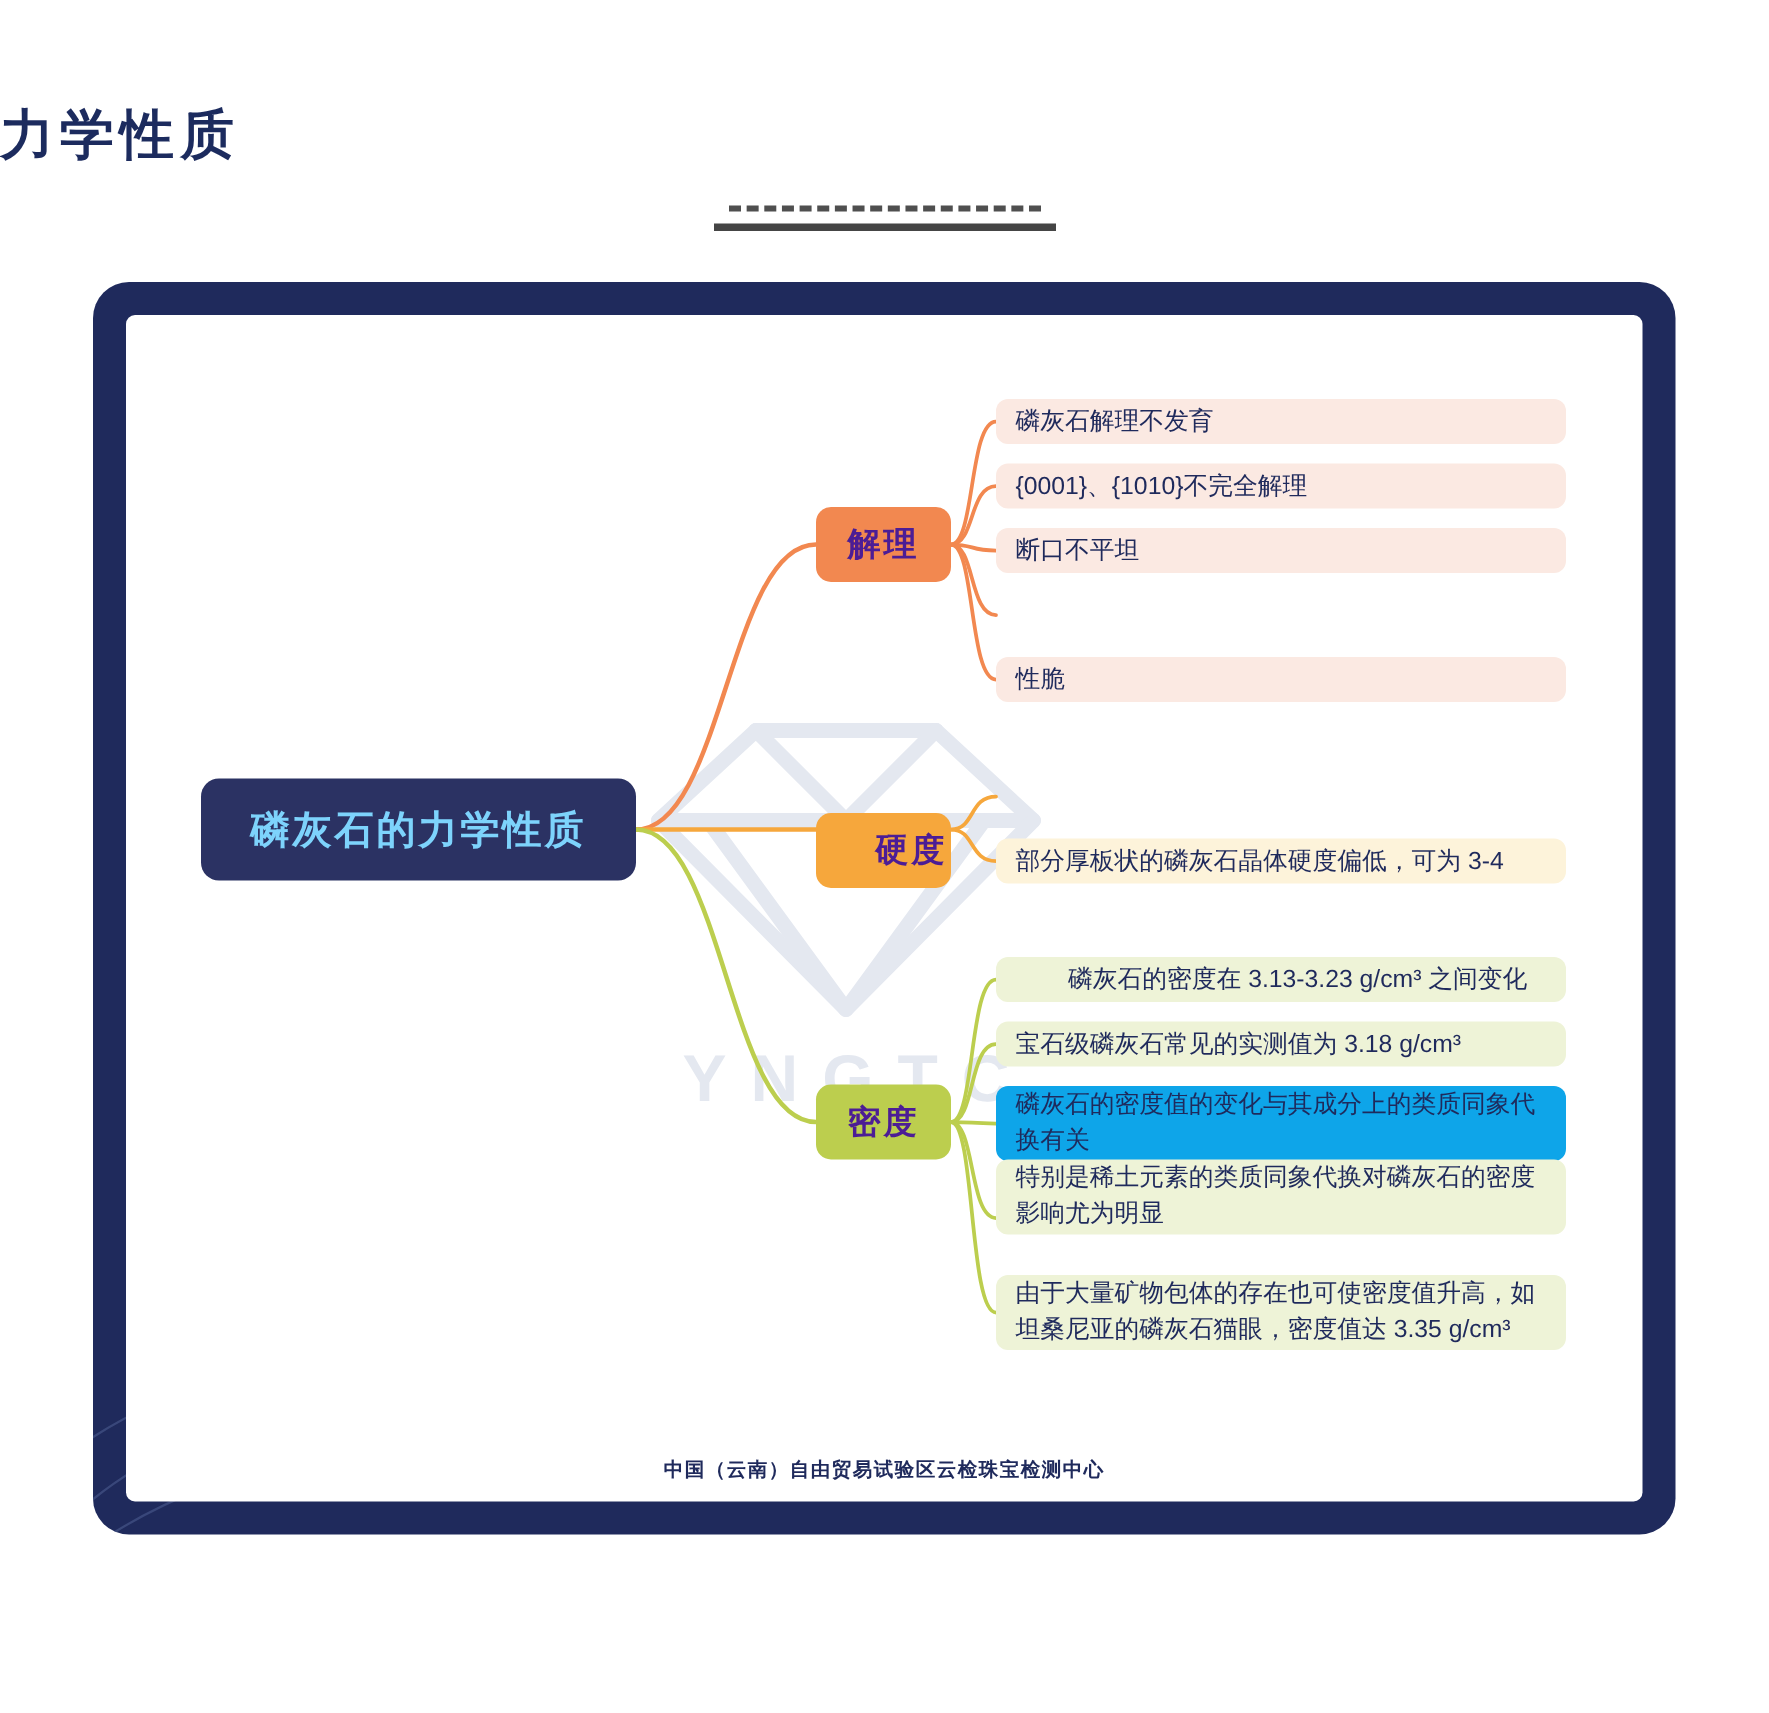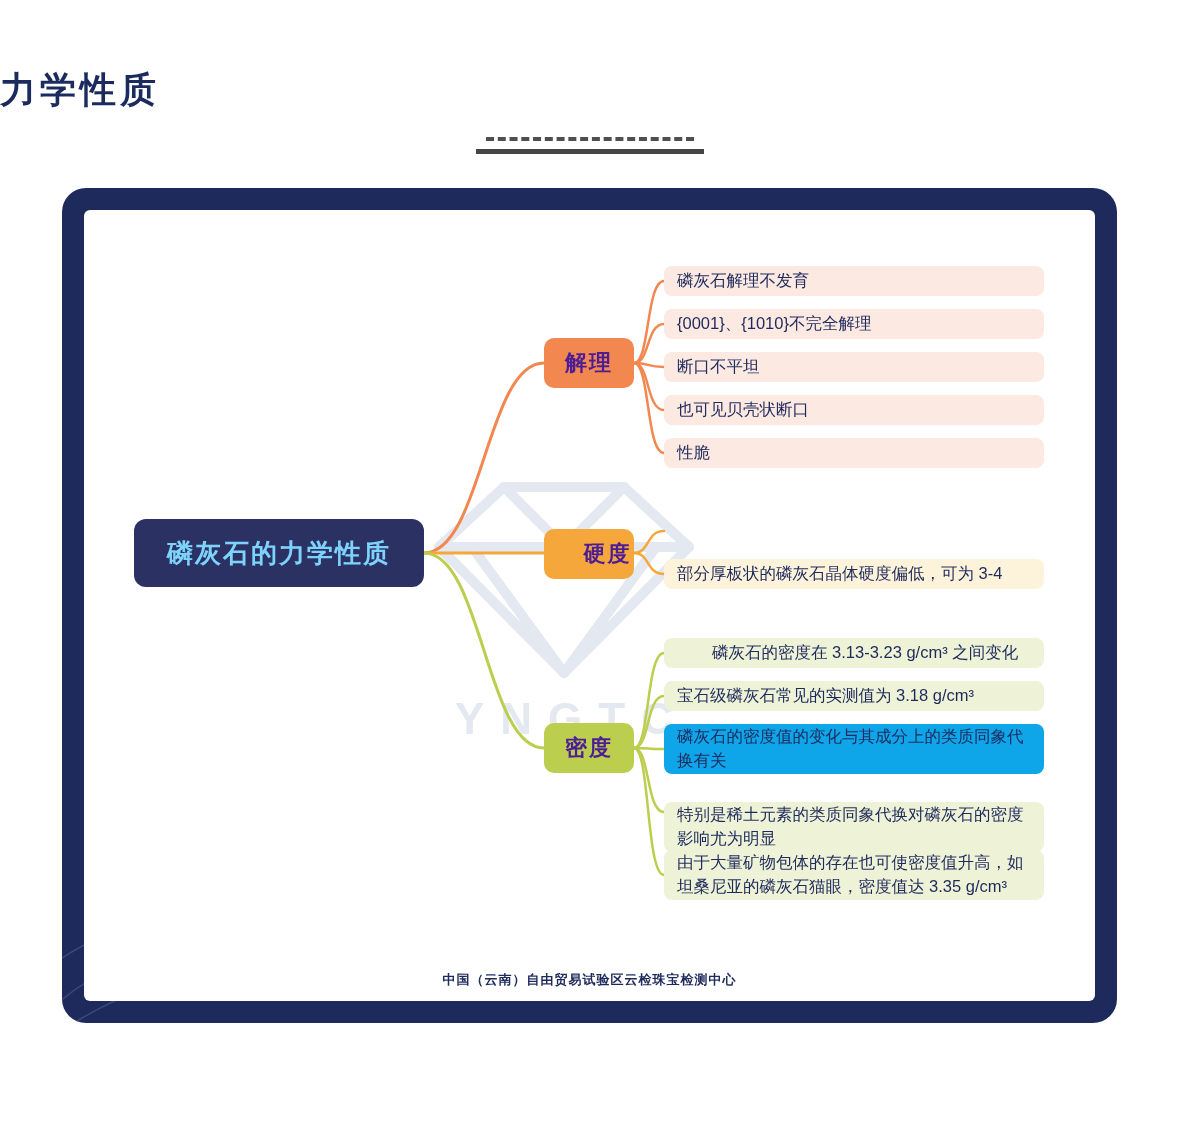--- a/index.html
+++ b/index.html
@@ -32,33 +32,33 @@
 
   
   .node, .leaf { position: absolute; z-index: 2; }
   .root { left: 50px; top: 309px; width: 290px; height: 68px; background: #2b3263;
     color: #7dd3fc; border-radius: 12px; display: flex; align-items: center;
     justify-content: center; font-size: 26px; font-weight: 600; letter-spacing: 2px; }
   .branch { left: 460px; width: 90px; height: 50px; border-radius: 10px; display: flex;
     align-items: center; justify-content: center; font-size: 22px; font-weight: 700;
     color: #4c1d95; letter-spacing: 2px; }
   .b1 { top: 128px; background: #f28850; }
-  .b2 { top: 319px; background: #f6a73c; padding-left: 37px; }
+  .b2 { top: 332px; background: #f6a73c; padding-left: 37px; }
   .b3 { top: 513px; background: #bcce4e; }
 
   .leaf { left: 580px; width: 380px; border-radius: 8px; display: flex; align-items: center;
     padding: 0 13px; font-size: 16.5px; color: #1f2a5c; }
   .leaf.single { height: 30px; white-space: nowrap; }
   .leaf.two { height: 50px; line-height: 1.45; padding: 4px 13px; }
 
   .lc1 { top: 56px; }  .lc2 { top: 99px; }  .lc3 { top: 142px; }
   .lc4 { top: 185px; } .lc5 { top: 228px; }
   .lh1 { top: 306px; } .lh2 { top: 349px; }
   .ld1 { top: 428px; padding-left: 48px; } .ld2 { top: 471px; } .ld3 { top: 514px; }
-  .ld4 { top: 592px; } .ld5 { top: 640px; }
+  .ld4 { top: 563px; } .ld5 { top: 640px; }
 
   .bg-cleav { background: #fbe9e2; }
   .bg-hard  { background: #fdf3da; }
   .bg-dens  { background: #eef3d7; }
 
   
   .footer { position: absolute; left: 0; right: 0; bottom: 12px; text-align: center; z-index: 2; margin-top: 40px; }
   .footer-cn { font-size: 13px; font-weight: 700; color: #1f2a5c; letter-spacing: 1px; }
   .footer-en { margin-top: 3px; font-size: 8.5px; color: #9aa3b8; letter-spacing: 0.4px; }
 </style>
@@ -124,21 +124,20 @@
 
       <div class="node root" style="background-color: rgb(43, 50, 99);">磷灰石的力学性质</div>
 
       <div class="node branch b1" style="background-color: rgb(242, 136, 80);">解理</div>
       <div class="node branch b2" style="background-color: rgb(246, 167, 60);">硬度</div>
       <div class="node branch b3" style="background-color: rgb(188, 206, 78);">密度</div>
 
       <div class="leaf single bg-cleav lc1" style="background-color: rgb(251, 233, 226);">磷灰石解理不发育</div>
       <div class="leaf single bg-cleav lc2" style="background-color: rgb(251, 233, 226);">{0001}、{1010}不完全解理</div>
       <div class="leaf single bg-cleav lc3" style="background-color: rgb(251, 233, 226);">断口不平坦</div>
-      <div class="leaf single bg-cleav lc4" style="background-color: rgb(251, 233, 226);">也可见贝壳状断口</div>
       <div class="leaf single bg-cleav lc5" style="background-color: rgb(251, 233, 226);">性脆</div>
 
       <div class="leaf single bg-hard lh2" style="background-color: rgb(253, 243, 218);">部分厚板状的磷灰石晶体硬度偏低，可为 3-4</div>
 
       <div class="leaf single bg-dens ld1" style="background-color: rgb(238, 243, 215);">磷灰石的密度在 3.13-3.23 g/cm³ 之间变化</div>
       <div class="leaf single bg-dens ld2" style="background-color: rgb(238, 243, 215);">宝石级磷灰石常见的实测值为 3.18 g/cm³</div>
       <div class="leaf two bg-dens ld3" style="background-color: #0ea5e9;">磷灰石的密度值的变化与其成分上的类质同象代换有关</div>
       <div class="leaf two bg-dens ld4" style="background-color: rgb(238, 243, 215);">特别是稀土元素的类质同象代换对磷灰石的密度影响尤为明显</div>
       <div class="leaf two bg-dens ld5" style="background-color: rgb(238, 243, 215);">由于大量矿物包体的存在也可使密度值升高，如坦桑尼亚的磷灰石猫眼，密度值达 3.35 g/cm³</div>
 

